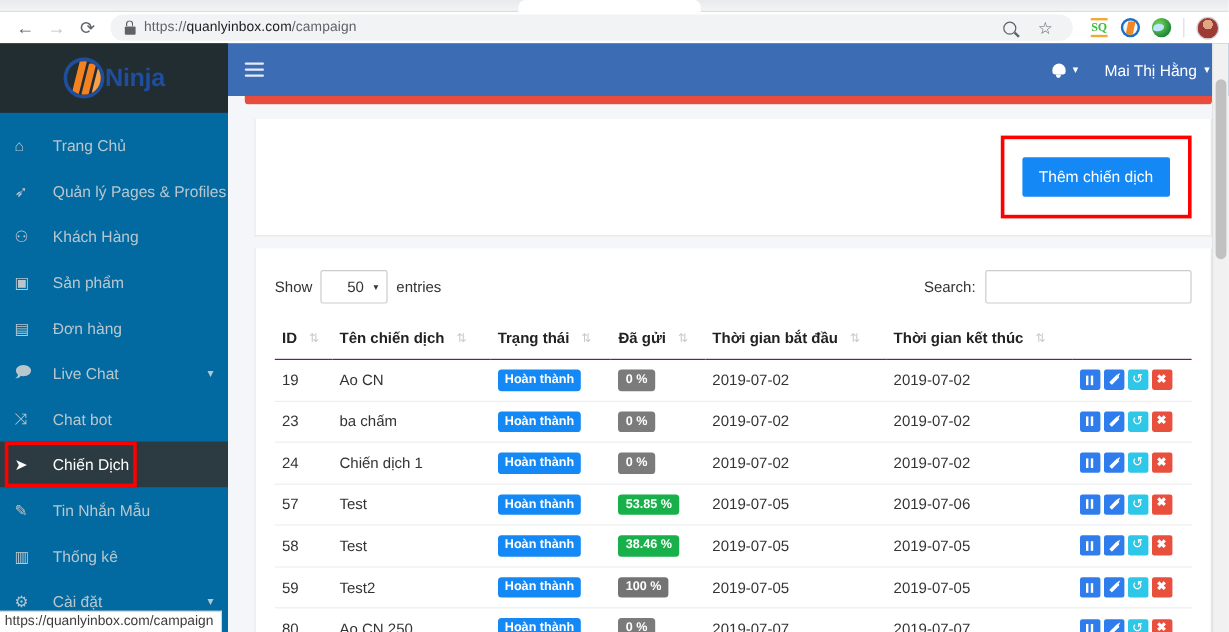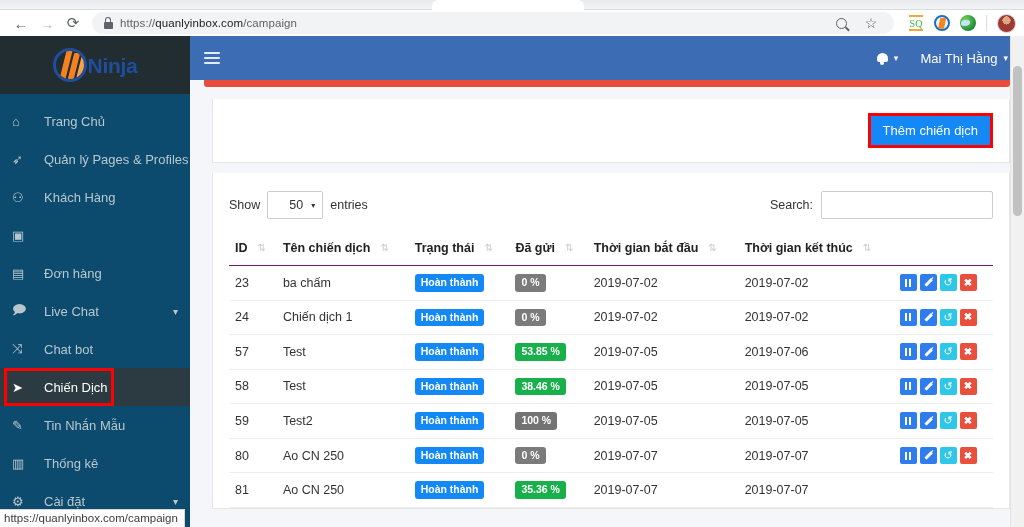--- a/index.html
+++ b/index.html
@@ -77,21 +77,21 @@
     position: relative;
   }
   .zoom-glass:after {
     content:""; position:absolute; right:-4px; bottom:-2px; width:5px; height:1.5px;
     background:#5f6368; transform: rotate(45deg);
   }
   .star {
     color: #5f6368; font-size: 14px; line-height: 1;
   }
   .ext-sq {
-    width: 16px; height: 16px; font-size: 10px; font-weight: normal;
+    width: 16px; height: 16px; font-size: 10px; font-weight: bold;
     color: #3ebb3e; display: flex; align-items: center; justify-content: center;
     font-family: "Liberation Serif", serif; position: relative;
   }
   .ext-sq:before {
     content: ""; position: absolute; left: 1px; top: 0px; right: 1px; bottom: 0;
     border-top: 2px solid #f2a93b; border-bottom: 2px solid #f2a93b;
   }
   .ext-circ {
     width: 16px; height: 16px; border-radius: 50%;
     background: #f2f6fb; border: 2px solid #1b6fc4;
@@ -116,21 +116,21 @@
     background: radial-gradient(circle at 50% 32%, #e0a882 0 28%, #9e3a36 29% 100%);
     border: 1px solid #d0d0d0;
   }
 
   
   .app { width: 1024px; height: 491px; display: flex; position: relative; background:#f4f6f9; }
 
   
   .sidebar {
     width: 190px; flex: none;
-    background: #0c4a6e;
+    background: #0369a1;
     height: 491px;
     position: relative;
     overflow: hidden;
   }
   .brand {
     height: 58px; display: flex; align-items: center; justify-content: center;
     background: #222d32;
   }
   .brand-logo { display: flex; align-items: center; gap: 1px; }
   .logo-mark {
@@ -203,21 +203,21 @@
     flex: 1 1 auto; overflow: hidden; padding: 12px 14px 0 22px;
     background: #f4f6f9; position: relative;
   }
 
   .panel {
     background: #ffffff; border: 1px solid #e6e6e6; border-top: none;
     padding: 14px 16px;
     display: flex; justify-content: flex-end; align-items: center;
     min-height: 62px;
   }
-  .btn-wrap { position: relative; padding: 1px; text-decoration: underline; }
+  .btn-wrap { position: relative; padding: 18px; text-decoration: underline; }
   .btn-highlight {
     position: absolute; inset: 0; border: 3px solid #ff0000; pointer-events: none;
   }
   .btn-primary {
     background: #1488f5; color:#ffffff; border:none;
     font-size: 13px; padding: 9px 14px; cursor: pointer;
     font-family: "Liberation Sans", sans-serif;
     border-radius: 2px;
   }
 
@@ -357,20 +357,21 @@
       <div class="nav-item">
         <span class="ico">➶</span>
         <span class="txt">Quản lý Pages &amp; Profiles</span>
       </div>
       <div class="nav-item">
         <span class="ico">⚇</span>
         <span class="txt">Khách Hàng</span>
       </div>
       <div class="nav-item">
         <span class="ico">▣</span>
+        <span class="txt">Sản phẩm</span>
       </div>
       <div class="nav-item">
         <span class="ico">▤</span>
         <span class="txt">Đơn hàng</span>
       </div>
       <div class="nav-item">
         <span class="ico">🗩</span>
         <span class="txt">Live Chat</span>
         <span class="caret">▾</span>
       </div>
@@ -455,62 +456,83 @@
               <th><span>Tên chiến dịch</span><span class="sort-ico">⇅</span></th>
               <th><span>Trạng thái</span><span class="sort-ico">⇅</span></th>
               <th><span>Đã gửi</span><span class="sort-ico">⇅</span></th>
               <th><span>Thời gian bắt đầu</span><span class="sort-ico">⇅</span></th>
               <th><span>Thời gian kết thúc</span><span class="sort-ico">⇅</span></th>
               <th></th>
             </tr>
           </thead>
           <tbody id="tbody">
               <tr>
-                <td>23</td>
-                <td>ba chấm</td>
+                <td>19</td>
+                <td>Ao CN</td>
                 <td><span class="badge badge-status">Hoàn thành</span></td>
                 <td><span class="badge badge-zero">0 %</span></td>
                 <td>2019-07-02</td>
                 <td>2019-07-02</td>
                 <td>
                   <div class="actions">
                     <span class="act act-pause">
                       <i></i>
                       <i></i>
                     </span>
                     <span class="act act-edit">
                       <span class="pencil"></span>
                     </span>
                     <span class="act act-hist">↺</span>
                     <span class="act act-del">✖</span>
                   </div>
                 </td>
               </tr>
               <tr>
-                <td>24</td>
-                <td>Chiến dịch 1</td>
+                <td>23</td>
+                <td>ba chấm</td>
                 <td><span class="badge badge-status">Hoàn thành</span></td>
                 <td><span class="badge badge-zero">0 %</span></td>
                 <td>2019-07-02</td>
                 <td>2019-07-02</td>
                 <td>
                   <div class="actions">
                     <span class="act act-pause">
                       <i></i>
                       <i></i>
                     </span>
                     <span class="act act-edit">
                       <span class="pencil"></span>
                     </span>
                     <span class="act act-hist">↺</span>
                     <span class="act act-del">✖</span>
                   </div>
                 </td>
               </tr>
               <tr>
+                <td>24</td>
+                <td>Chiến dịch 1</td>
+                <td><span class="badge badge-status">Hoàn thành</span></td>
+                <td><span class="badge badge-zero">0 %</span></td>
+                <td>2019-07-02</td>
+                <td>2019-07-02</td>
+                <td>
+                  <div class="actions">
+                    <span class="act act-pause">
+                      <i></i>
+                      <i></i>
+                    </span>
+                    <span class="act act-edit">
+                      <span class="pencil"></span>
+                    </span>
+                    <span class="act act-hist">↺</span>
+                    <span class="act act-del">✖</span>
+                  </div>
+                </td>
+              </tr>
+              <tr>
                 <td>57</td>
                 <td>Test</td>
                 <td><span class="badge badge-status">Hoàn thành</span></td>
                 <td><span class="badge badge-green">53.85 %</span></td>
                 <td>2019-07-05</td>
                 <td>2019-07-06</td>
                 <td>
                   <div class="actions">
                     <span class="act act-pause">
                       <i></i>

